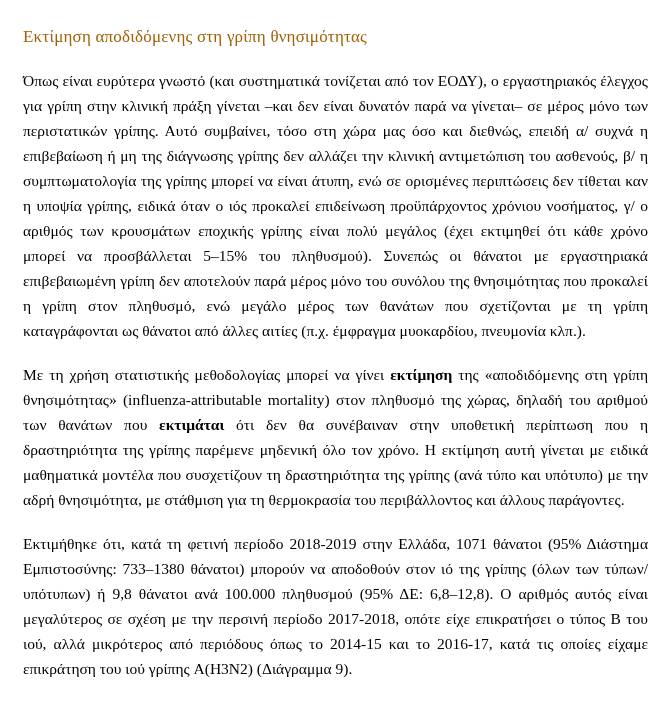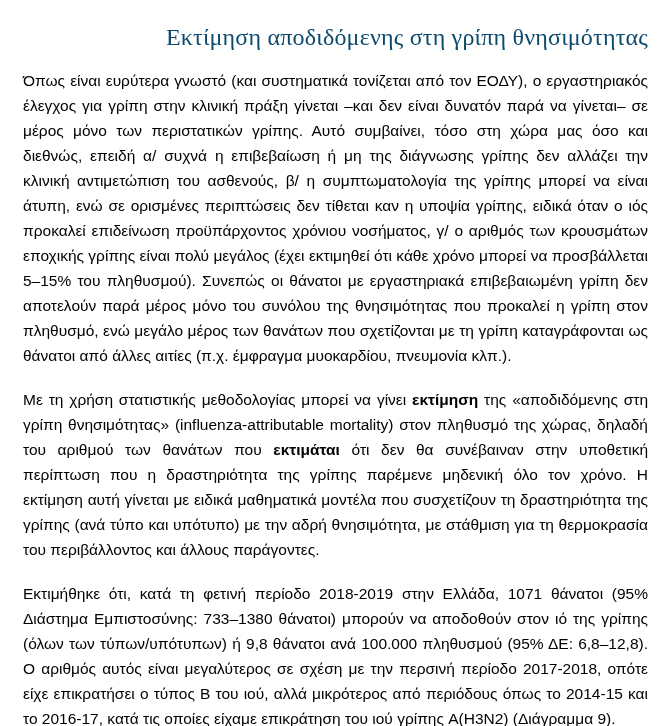--- a/index.html
+++ b/index.html
@@ -15,30 +15,29 @@
   }
   .page {
     box-sizing: border-box;
     width: 670px;
     height: 726px;
     padding: 24px 22px 0 23px;
     background: #ffffff;
   }
   h1.doc-title {
     font-family: "Liberation Serif", "DejaVu Serif", serif;
-    font-size: 24px;
+    font-size: 17px;
     font-weight: normal;
     letter-spacing: 0.2px;
-    color: #0c4a6e;
+    color: #a16207;
     margin: 0 0 18px 0;
     line-height: 26px;
-    text-align: right;
   }
   .doc-body p.paragraph {
-    font-family: Liberation Sans, sans-serif;
+    font-family: Liberation Serif, serif;
     font-size: 15.5px;
     line-height: 25px;
     text-align: justify;
     color: #000000;
     margin: 0 0 19px 0;
   }
   .doc-body p.paragraph b {
     font-weight: bold;
   }
 </style>

